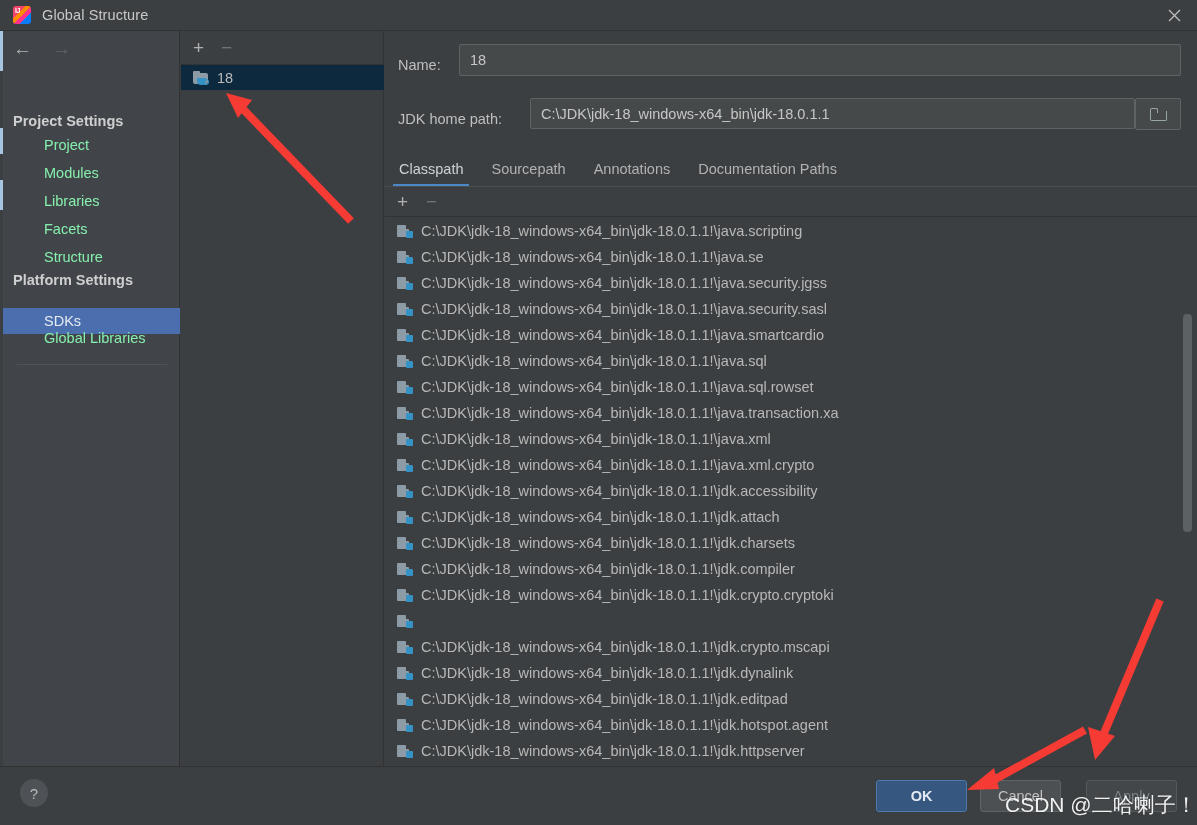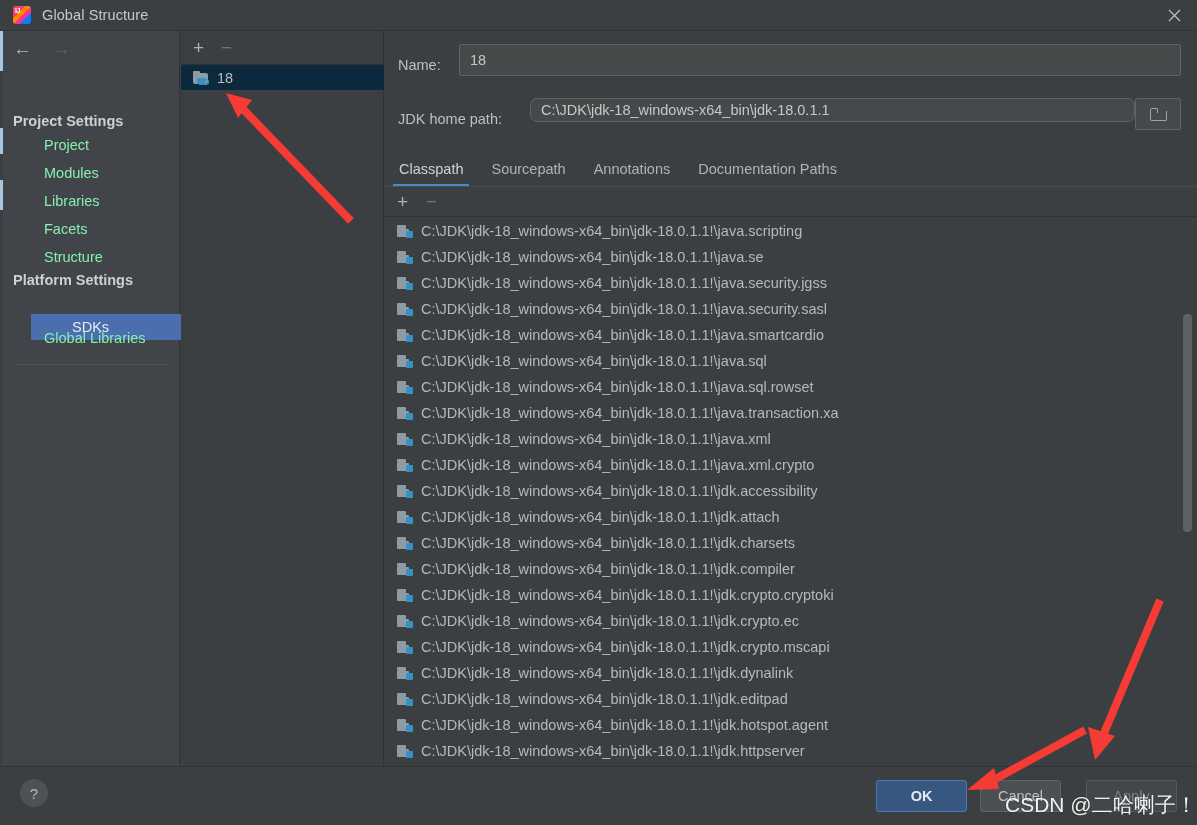--- a/index.html
+++ b/index.html
@@ -267,21 +267,21 @@
     </div>
 
     <div class="nav-group-title" style="top:82px;">Project Settings</div>
     <div class="nav-item" style="top:101px;">Project</div>
     <div class="nav-item" style="top:129px;">Modules</div>
     <div class="nav-item" style="top:157px;">Libraries</div>
     <div class="nav-item" style="top:185px;">Facets</div>
     <div class="nav-item" style="top:213px;">Structure</div>
 
     <div class="nav-group-title" style="top:241px;">Platform Settings</div>
-    <div class="nav-item selected" style="top:283px;margin-left:28px;">SDKs</div>
+    <div class="nav-item selected" style="top:277px;">SDKs</div>
     <div class="nav-item" style="top:294px;">Global Libraries</div>
 
     <div class="nav-sep" style="top:333px;"></div>
   </div>
 
   <div class="sdkcol">
     <div class="sdk-toolbar">
       <span class="tb-btn">+</span>
       <span class="tb-btn dim">−</span>
     </div>
@@ -294,21 +294,21 @@
       <span>18</span>
     </div>
   </div>
 
   <div class="detail">
 
     <div class="form-label" style="left:13px; top:26px;">Name:</div>
     <div class="text-field" style="left:74px; top:13px; width:722px; height:32px;">18</div>
 
     <div class="form-label" style="left:13px; top:80px;">JDK home path:</div>
-    <div class="text-field" style="left:145px; top:67px; width:605px; height:24px;border-radius:7px;">C:\JDK\jdk-18_windows-x64_bin\jdk-18.0.1.1</div>
+    <div class="text-field" style="left:145px; top:67px; width:605px; height:31px;">C:\JDK\jdk-18_windows-x64_bin\jdk-18.0.1.1</div>
     <div class="browse-btn" style="left:750px; top:67px; width:46px; height:32px;">
       <span class="folder-open">
         <span class="ot"></span>
           <span class="ob"></span>
       </span>
     </div>
 
     <div class="tabs">
       <div class="tab active">Classpath</div>
       <div class="tab">Sourcepath</div>
@@ -442,21 +442,20 @@
             <span class="m3"></span>
           </span>
           <span>C:\JDK\jdk-18_windows-x64_bin\jdk-18.0.1.1!\jdk.crypto.cryptoki</span>
         </div>
         <div class="cp-row">
           <span class="mod-icon">
             <span class="m1"></span>
             <span class="m2"></span>
             <span class="m3"></span>
           </span>
-          <span>C:\JDK\jdk-18_windows-x64_bin\jdk-18.0.1.1!\jdk.crypto.ec</span>
         </div>
         <div class="cp-row">
           <span class="mod-icon">
             <span class="m1"></span>
             <span class="m2"></span>
             <span class="m3"></span>
           </span>
           <span>C:\JDK\jdk-18_windows-x64_bin\jdk-18.0.1.1!\jdk.crypto.mscapi</span>
         </div>
         <div class="cp-row">

